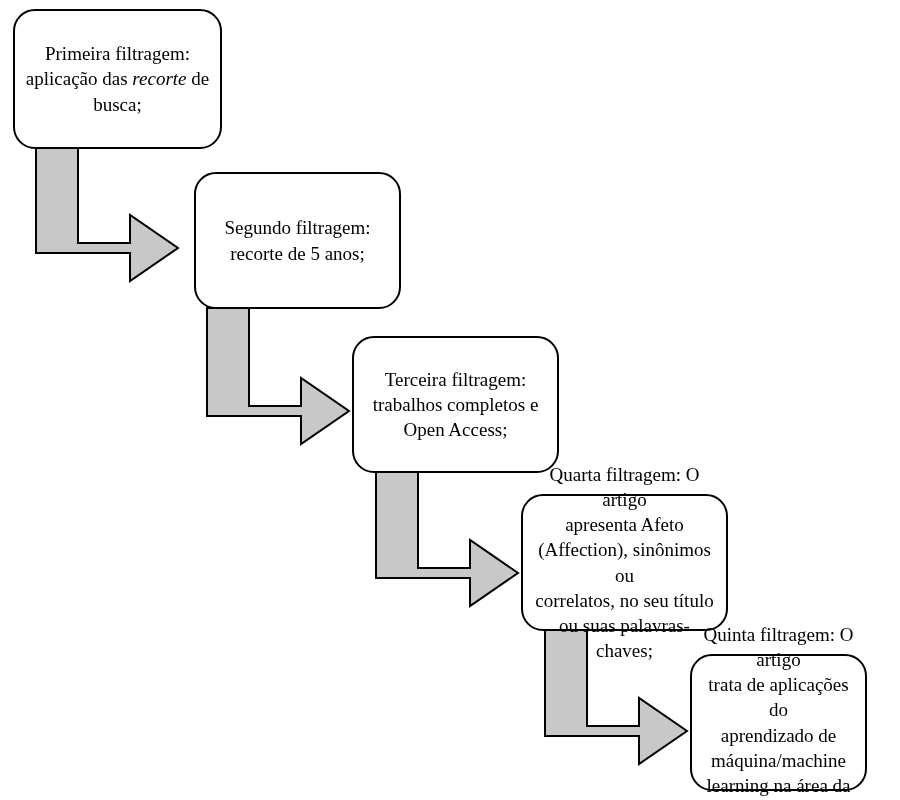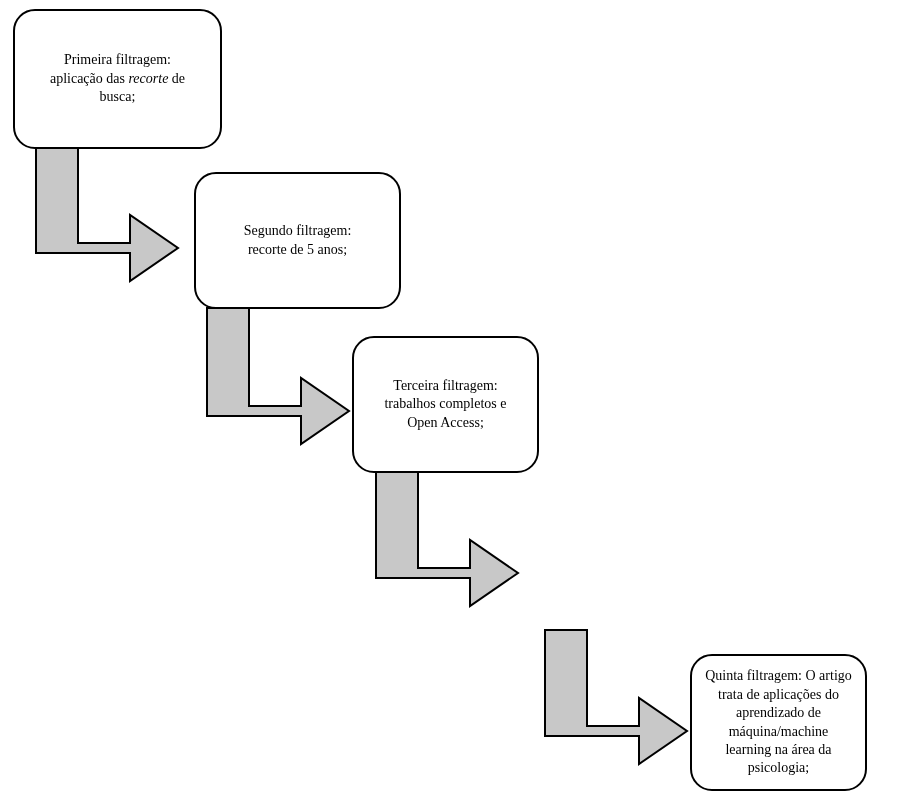--- a/index.html
+++ b/index.html
@@ -37,21 +37,21 @@
     background: #ffffff;
     display: flex;
     align-items: center;
     justify-content: center;
     z-index: 2;
   }
   .stage-text {
     display: block;
     width: 100%;
     text-align: center;
-    font-size: 14px;
+    font-size: 19px;
     line-height: 1.32;
     padding: 0 10px;
     box-sizing: border-box;
     white-space: pre-line;
     font-family: "Liberation Serif", "DejaVu Serif", serif;
   }
   .stage-text .it {
     font-style: italic;
   }
 </style>
@@ -73,26 +73,33 @@
     <span class="stage-text">Primeira filtragem:
 aplicação das <span class="it">recorte</span> de
 busca;</span>
   </div>
 
   <div class="stage-box" style="left: 184px; top: 172px; width: 207px; height: 137px; background: rgb(255, 255, 255); border-color: rgb(0, 0, 0); margin-left: 10px;">
     <span class="stage-text">Segundo filtragem:
 recorte de 5 anos;</span>
   </div>
 
-  <div class="stage-box" style="left: 352px; top: 336px; width: 187px; height: 137px; background: rgb(255, 255, 255); border-color: rgb(0, 0, 0);">
+  <div class="stage-box" style="left: 352px; top: 336px; width: 207px; height: 137px; background: rgb(255, 255, 255); border-color: rgb(0, 0, 0);">
     <span class="stage-text">Terceira filtragem:
 trabalhos completos e
 Open Access;</span>
   </div>
 
+  <div class="stage-box" style="left: 521px; top: 494px; width: 207px; height: 137px; background: rgb(255, 255, 255); border-color: rgb(0, 0, 0);">
+    <span class="stage-text">Quarta filtragem: O artigo
+apresenta Afeto
+(Affection), sinônimos ou
+correlatos, no seu título
+ou suas palavras-chaves;</span>
+  </div>
 
   <div class="stage-box" style="left: 690px; top: 654px; width: 177px; height: 137px; background: rgb(255, 255, 255); border-color: rgb(0, 0, 0);">
     <span class="stage-text">Quinta filtragem: O artigo
 trata de aplicações do
 aprendizado de
 máquina/machine
 learning na área da
 psicologia;</span>
   </div>
 

